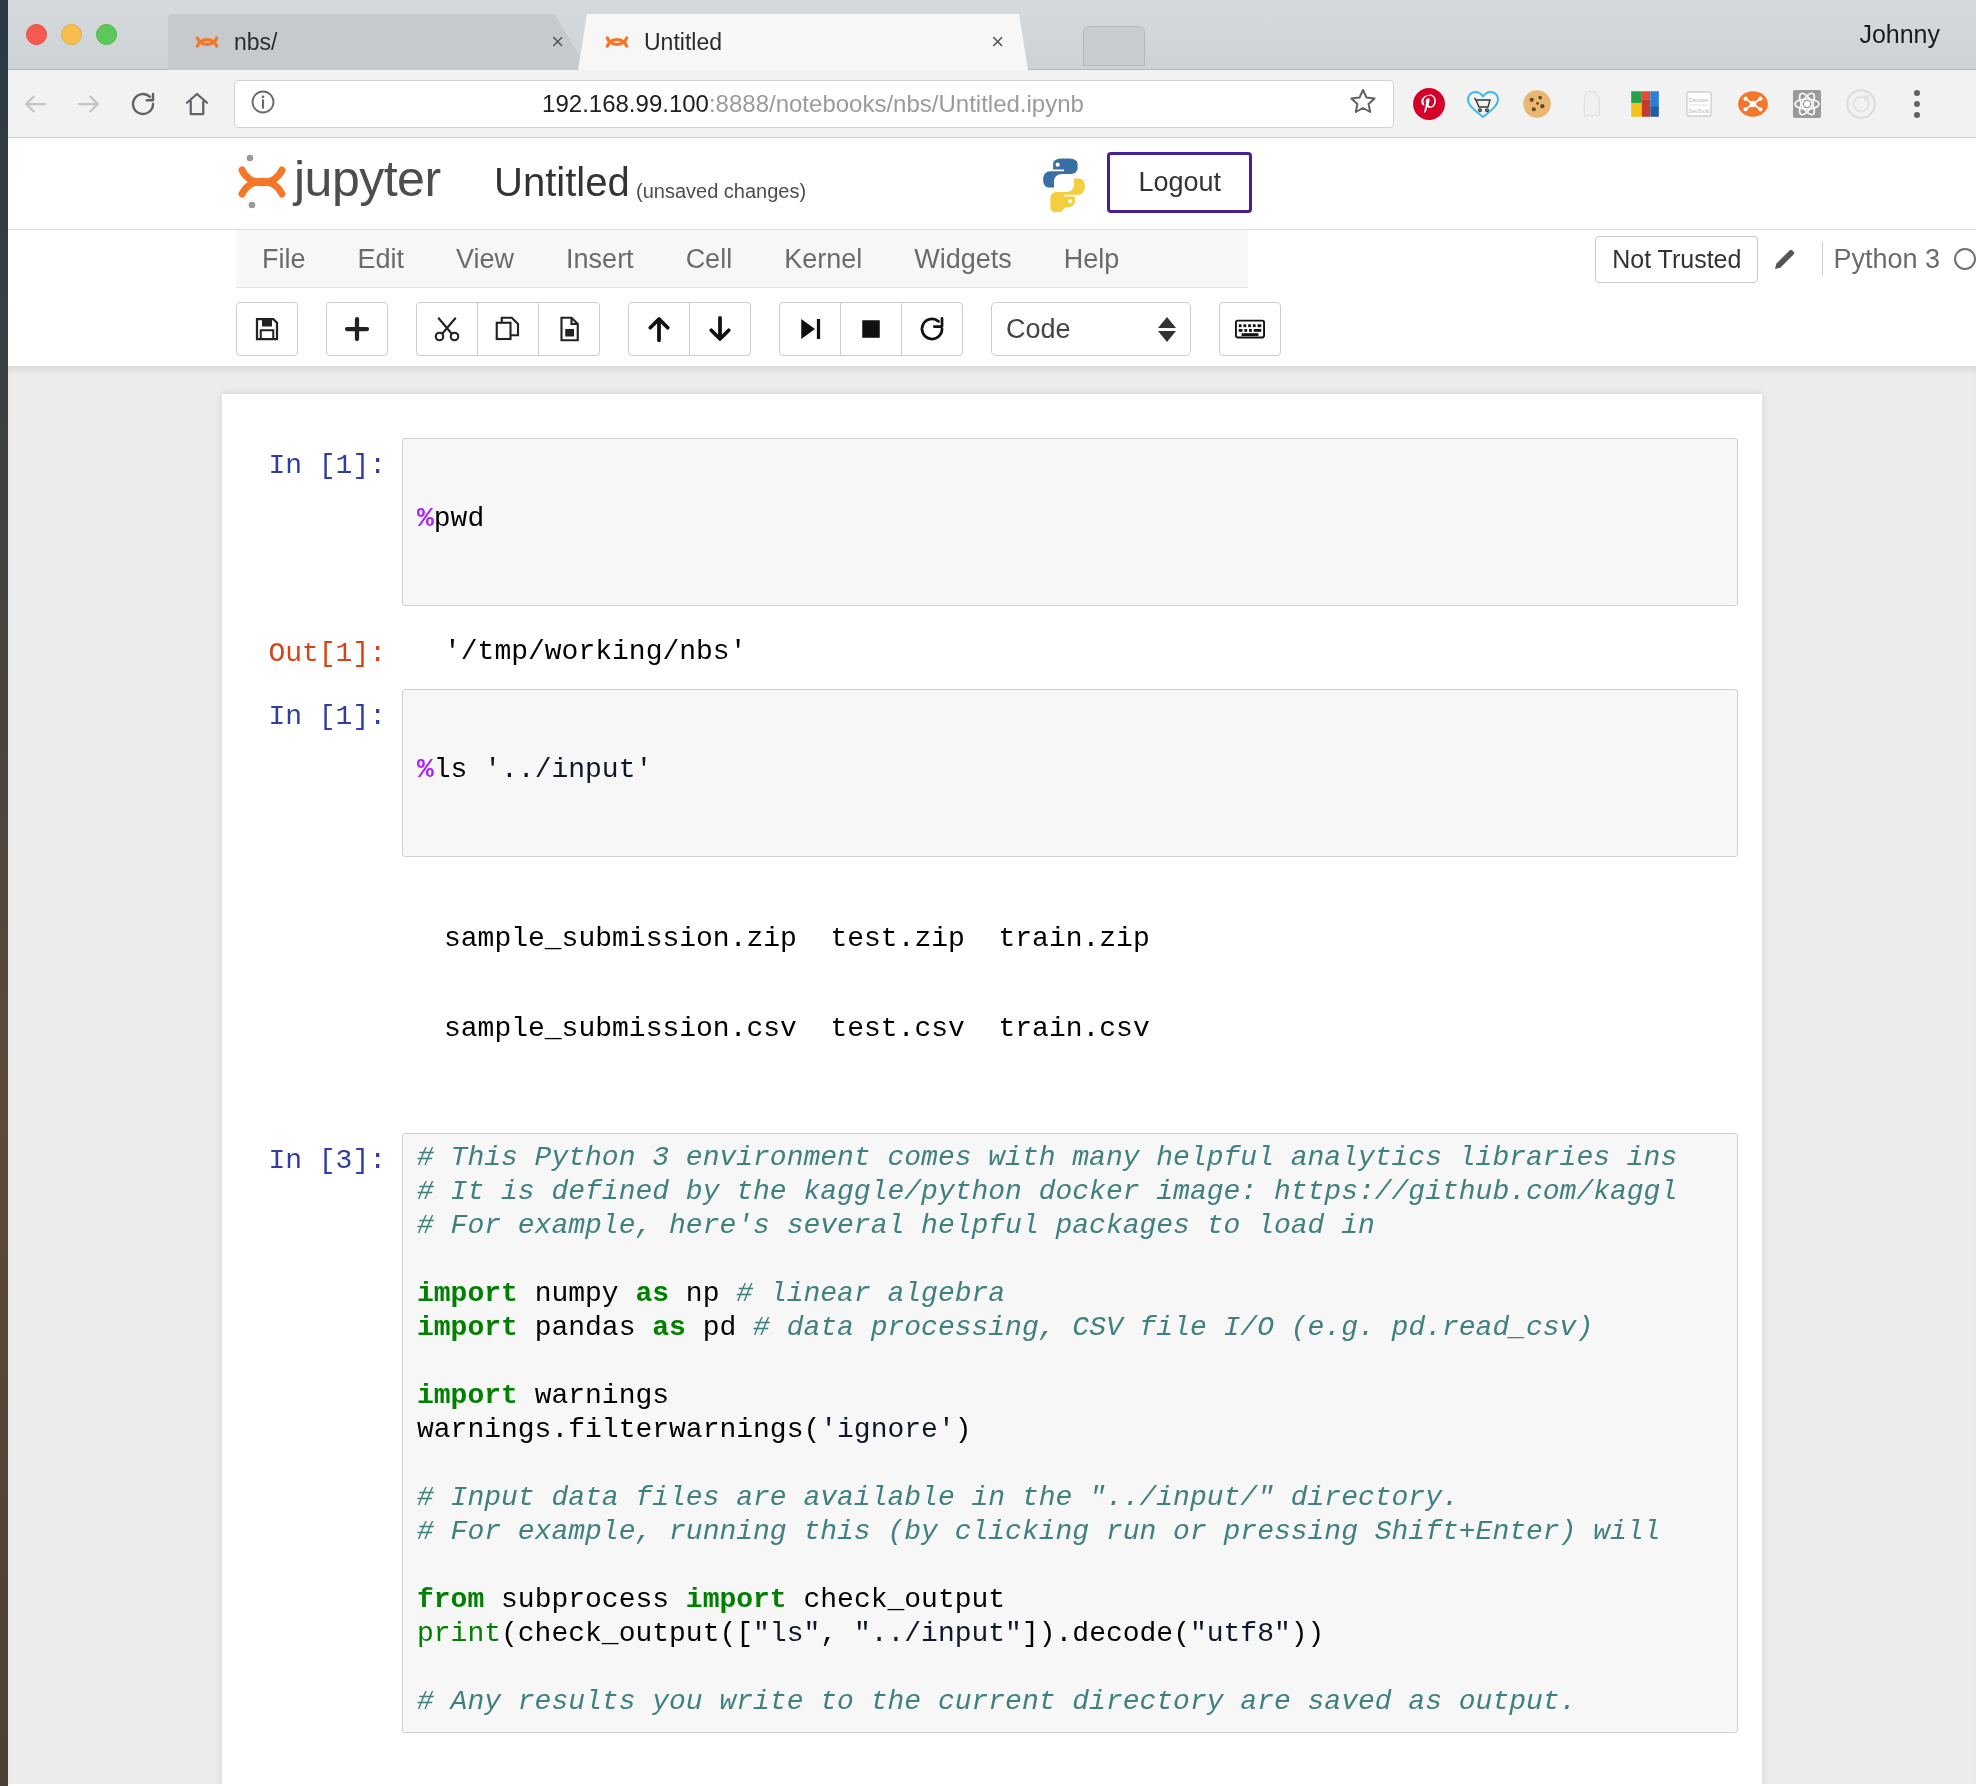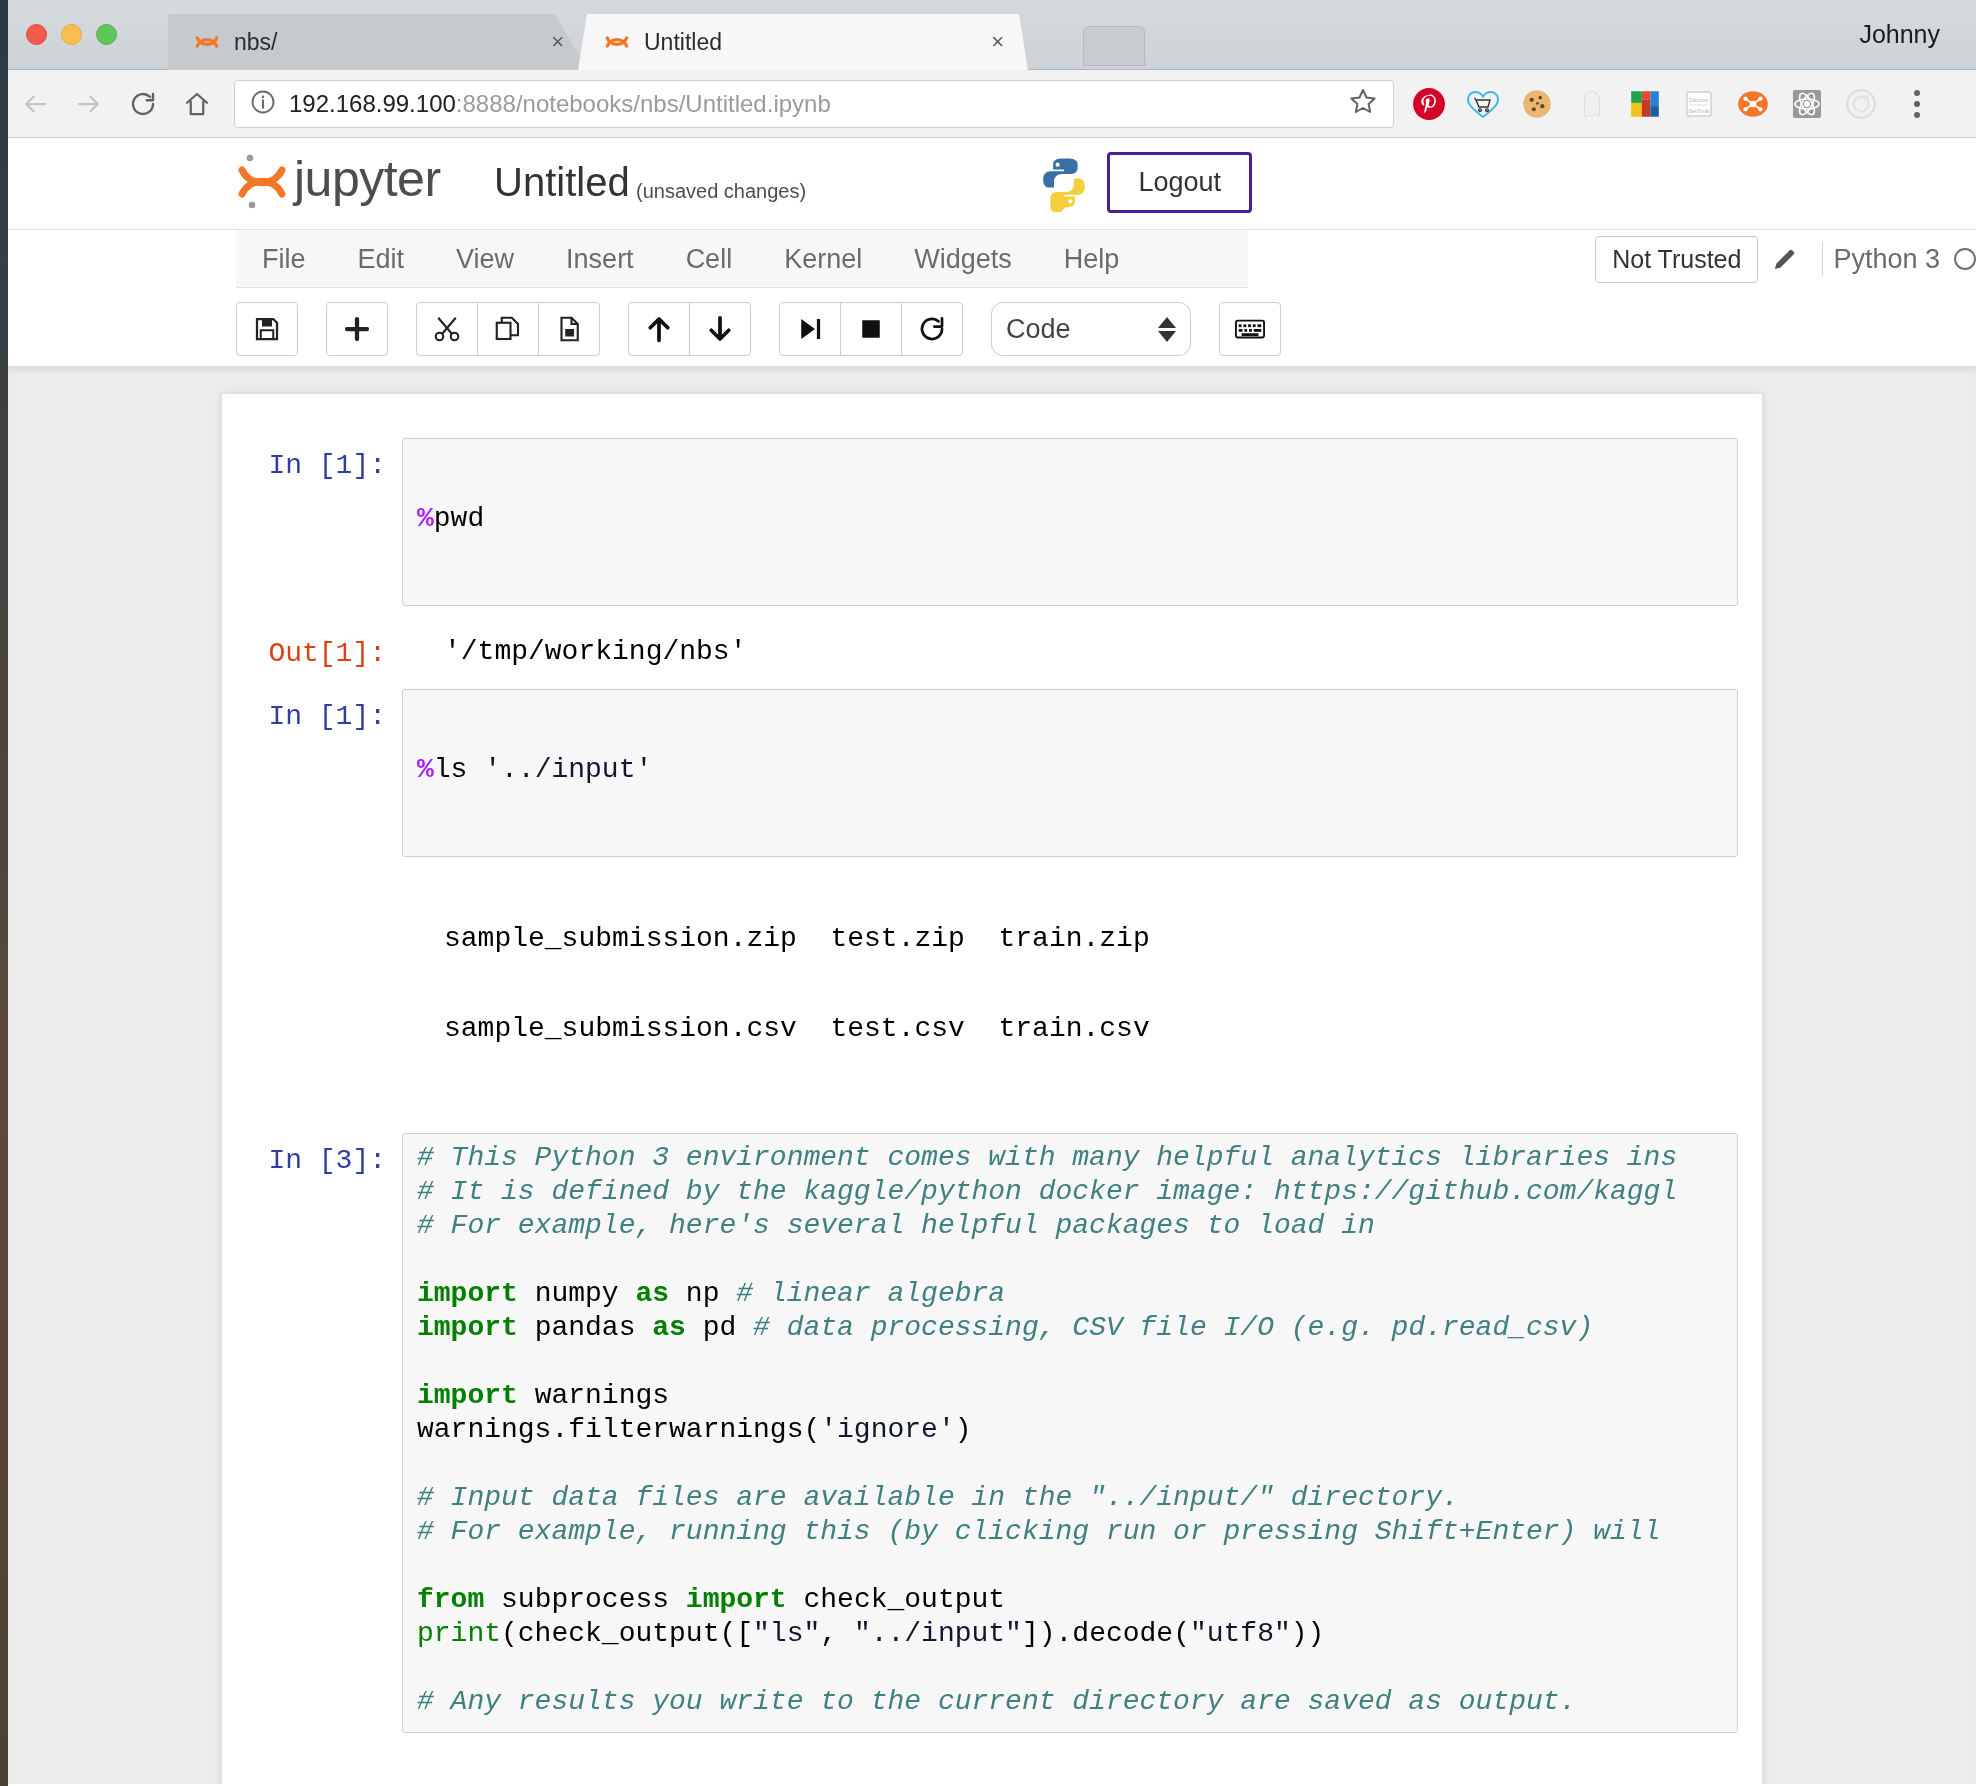--- a/index.html
+++ b/index.html
@@ -84,21 +84,21 @@
   }
   #window-user {
     position: absolute; right: 36px; top: 20px;
     font-size: 25px; color: #1b1b1b;
   }
 
   
   #navbar {
     position: relative; height: 68px; width: 100%;
     background: #f2f2f2; border-bottom: 1px solid #cfcfcf;
-    display: flex; align-items: center;
+    display: flex; align-items: center; text-align: center;
   }
   .nav-btn {
     width: 54px; height: 54px; display: flex; align-items: center;
     justify-content: center; color: #5f6368; flex: 0 0 auto;
   }
   .nav-btn.disabled { color: #c4c4c4; }
   #omnibox {
     flex: 0 0 auto; width: 1160px; height: 48px; margin-left: 10px;
     background: #ffffff; border: 1px solid #d0d0d0; border-radius: 4px;
     display: flex; align-items: center; padding: 0 14px;
@@ -186,21 +186,21 @@
   }
   .tb-group { display: flex; margin-right: 28px; }
   .tb-btn {
     width: 62px; height: 54px; border: 1px solid #cccccc; background: #ffffff;
     display: flex; align-items: center; justify-content: center; cursor: pointer;
     margin-left: -1px;
   }
   .tb-group .tb-btn:first-child { margin-left: 0; border-top-left-radius: 4px; border-bottom-left-radius: 4px; }
   .tb-group .tb-btn:last-child { border-top-right-radius: 4px; border-bottom-right-radius: 4px; }
   #cell-type-select {
-    width: 200px; height: 54px; border: 1px solid #cccccc; border-radius: 12px;
+    width: 200px; height: 54px; border: 1px solid #cccccc; border-radius: 5px;
     background: #ffffff; display: flex; align-items: center;
     padding: 0 14px; cursor: pointer; margin-right: 28px;
   }
   #cell-type-label { font-size: 27px; color: #444444; flex: 1 1 auto; }
   #cell-type-arrows { display: flex; flex-direction: column; gap: 3px; }
   .arrow-up { width: 0; height: 0; border-left: 9px solid transparent; border-right: 9px solid transparent; border-bottom: 11px solid #333; }
   .arrow-dn { width: 0; height: 0; border-left: 9px solid transparent; border-right: 9px solid transparent; border-top: 11px solid #333; }
 
   
   #nb-body {

